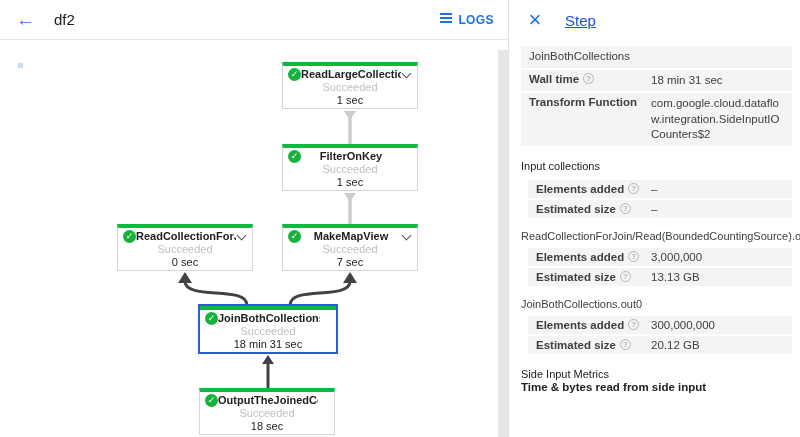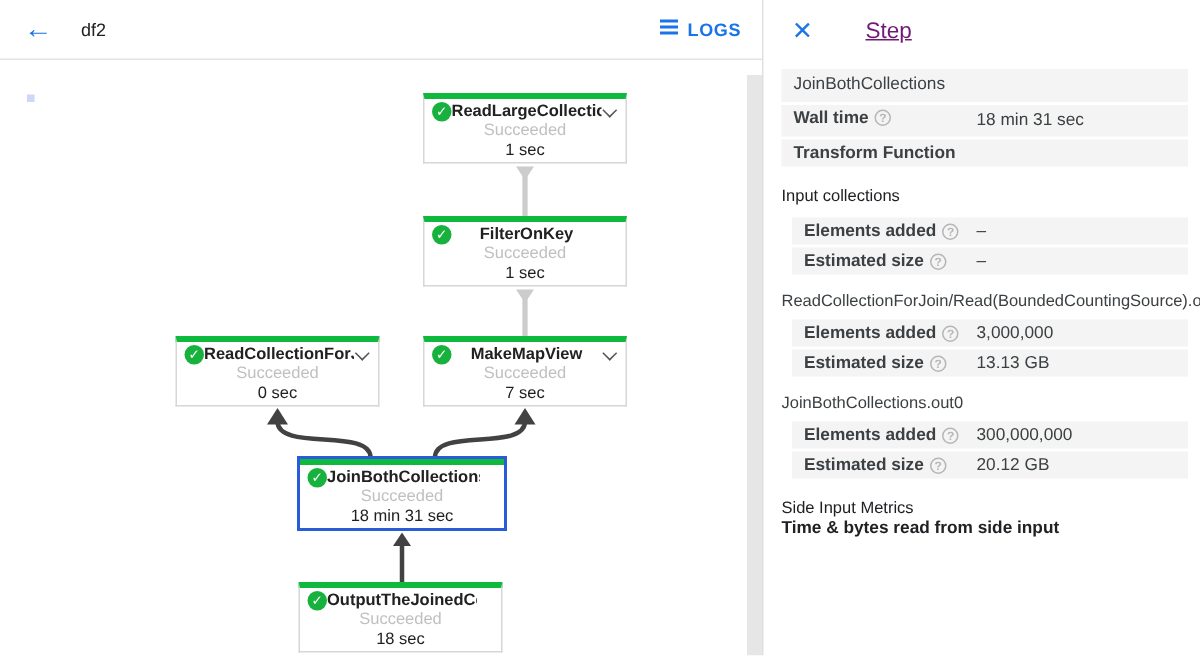--- a/index.html
+++ b/index.html
@@ -5,21 +5,21 @@
   * { margin:0; padding:0; box-sizing:border-box; }
   html,body { width:800px; height:437px; overflow:hidden; background:#fff;
     font-family:"Liberation Sans","DejaVu Sans",sans-serif; color:#3c4043; }
   .app { display:flex; width:800px; height:437px; }
 
   
   .left-pane { width:508px; height:437px; position:relative; background:#fff; }
   .toolbar { height:40px; display:flex; align-items:center; padding:0 14px 0 16px;
     border-bottom:1px solid #e3e3e3; background:#fff; }
   .back-btn { color:#1a73e8; font-size:19px; cursor:pointer; width:24px; }
-  .job-title { font-size:12px; color:#212121; margin-left:14px; flex:1; }
+  .job-title { font-size:15px; color:#212121; margin-left:14px; flex:1; }
   .logs-btn { display:flex; gap:6px; color:#1a73e8; font-weight:bold;
     font-size:12px; letter-spacing:.4px; cursor:pointer; }
   .logs-icon { display:inline-flex; flex-direction:column; gap:2px; }
   .logs-icon i { display:block; height:2px; background:#1a73e8; }
   .logs-icon i:nth-child(1){width:12px}.logs-icon i:nth-child(2){width:12px}.logs-icon i:nth-child(3){width:12px}
 
   .canvas { position:absolute; top:41px; left:0; right:0; bottom:0; background:#fff; }
   .vscrollbar { position:absolute; right:0; top:9px; bottom:0; width:10px; background:#e6e6e6; }
   .mini-dot { position:absolute; left:18px; top:22px; width:5px; height:5px; background:#ccd8f6; }
 
@@ -45,21 +45,21 @@
   .n-readcoll { left:117px; top:183px; }
   .n-makemap { left:282px; top:183px; }
   .n-joinboth { left:198px; top:263px; }
   .n-output { left:199px; top:347px; }
 
   
   .right-panel { width:292px; height:437px; border-left:1px solid #e0e0e0; background:#fff;
     display:flex; flex-direction:column; overflow:hidden; }
   .panel-header { height:40px; display:flex; align-items:center; padding:0 16px; flex:0 0 40px; }
   .close-btn { color:#1a73e8; font-size:22px; line-height:20px; cursor:pointer; width:20px; text-align:center; }
-  .panel-title { font-size:15px; color:#701a75; margin-left:32px;text-decoration:underline; }
+  .panel-title { font-size:15px; color:#1d4ed8; margin-left:20px;text-decoration:underline; }
   .panel-body { padding:6px 8px 0 12px; font-size:12px; }
 
   .drow { display:flex; background:#f4f4f4; padding:3px 8px; margin-bottom:2px; align-items:flex-start; }
   .dlabel { width:122px; flex:0 0 122px; font-weight:bold; color:#3c4043; font-size:11.5px;
     display:flex; align-items:center; gap:4px; }
   .dval { color:#3c4043; font-size:11.5px; width:148px; word-break:break-all; line-height:1.35; }
 
   .help { display:inline-block; width:11px; height:11px; border-radius:50%; border:1.3px solid #b6b6b6;
     color:#b6b6b6; font-size:8px; line-height:9px; text-align:center; font-weight:bold; flex:0 0 11px; }
 
@@ -192,20 +192,21 @@
         <span class="dlabel">
             <span>Wall time</span>
           <span class="help">?</span>
           </span>
         <span class="dval">18 min 31 sec</span>
       </div>
       <div class="drow">
         <span class="dlabel">
             <span>Transform Function</span>
           </span>
+        <span class="dval">com.google.cloud.dataflow.integration.SideInputIOCounters$2</span>
       </div>
 
       <div class="sec-heading">Input collections</div>
 
       <div class="mgroup">
         <div class="mrow">
           <span class="mlabel">
               <span>Elements added</span>
             <span class="help">?</span>
             </span>

